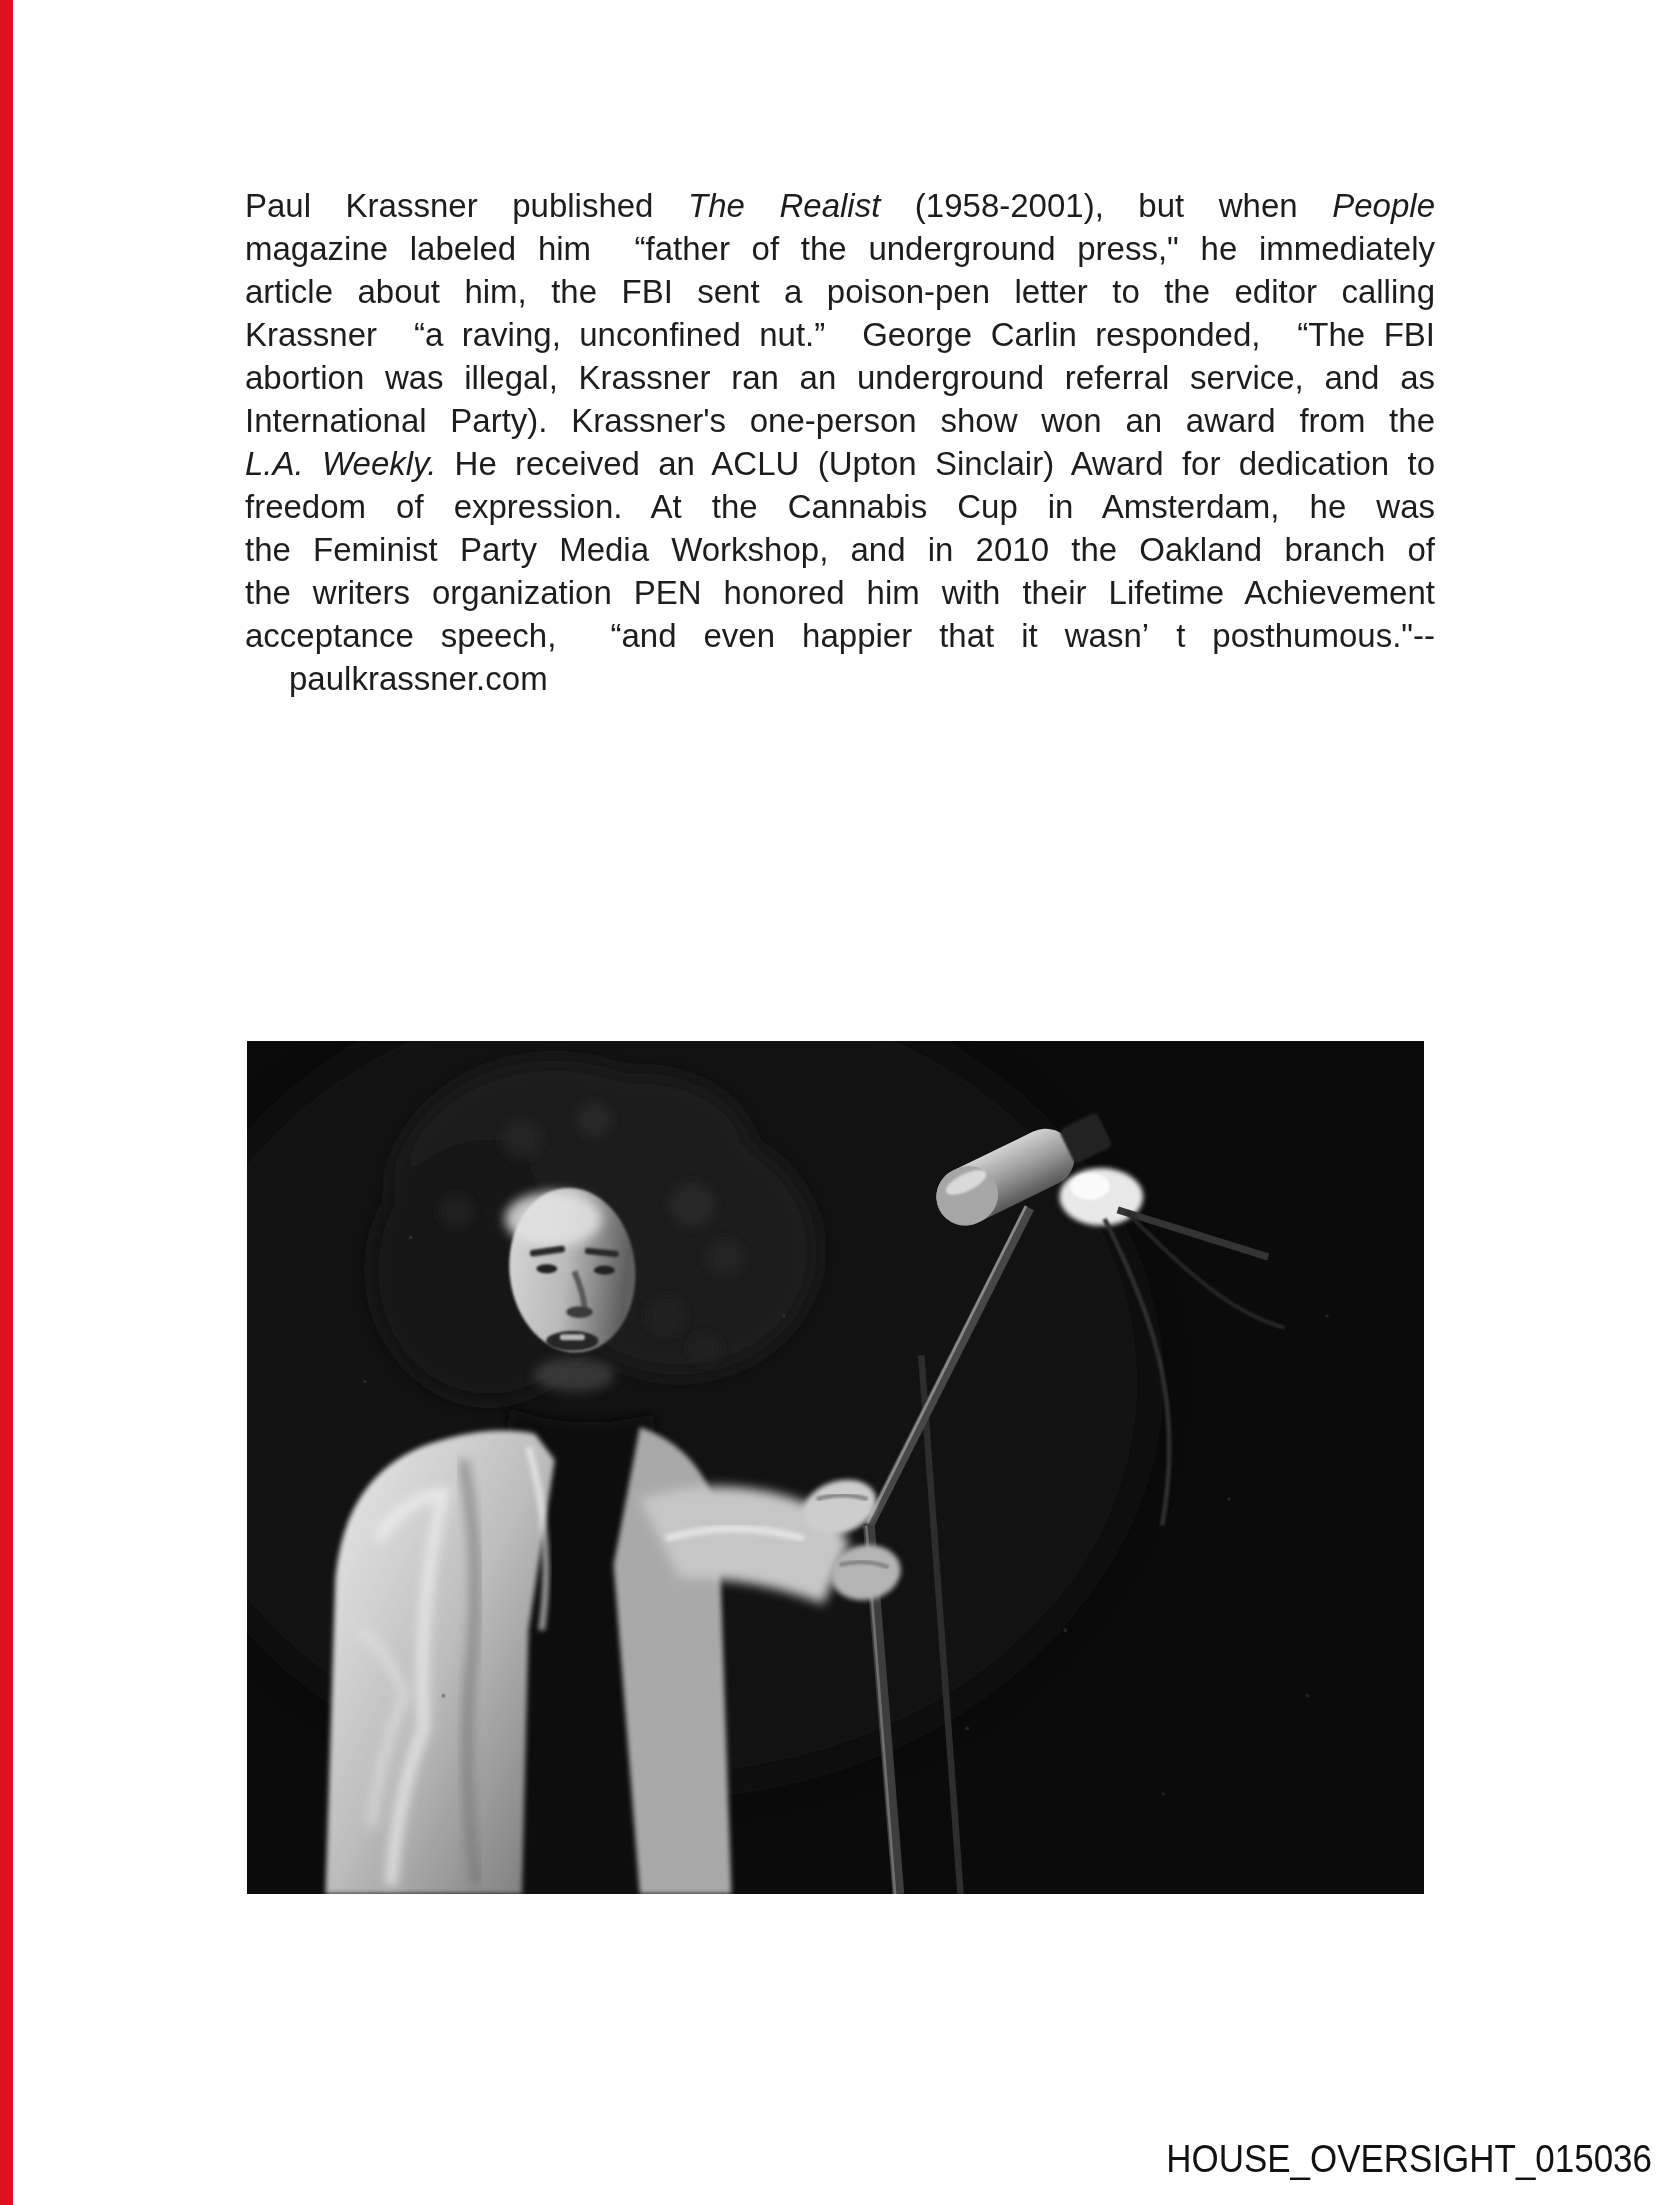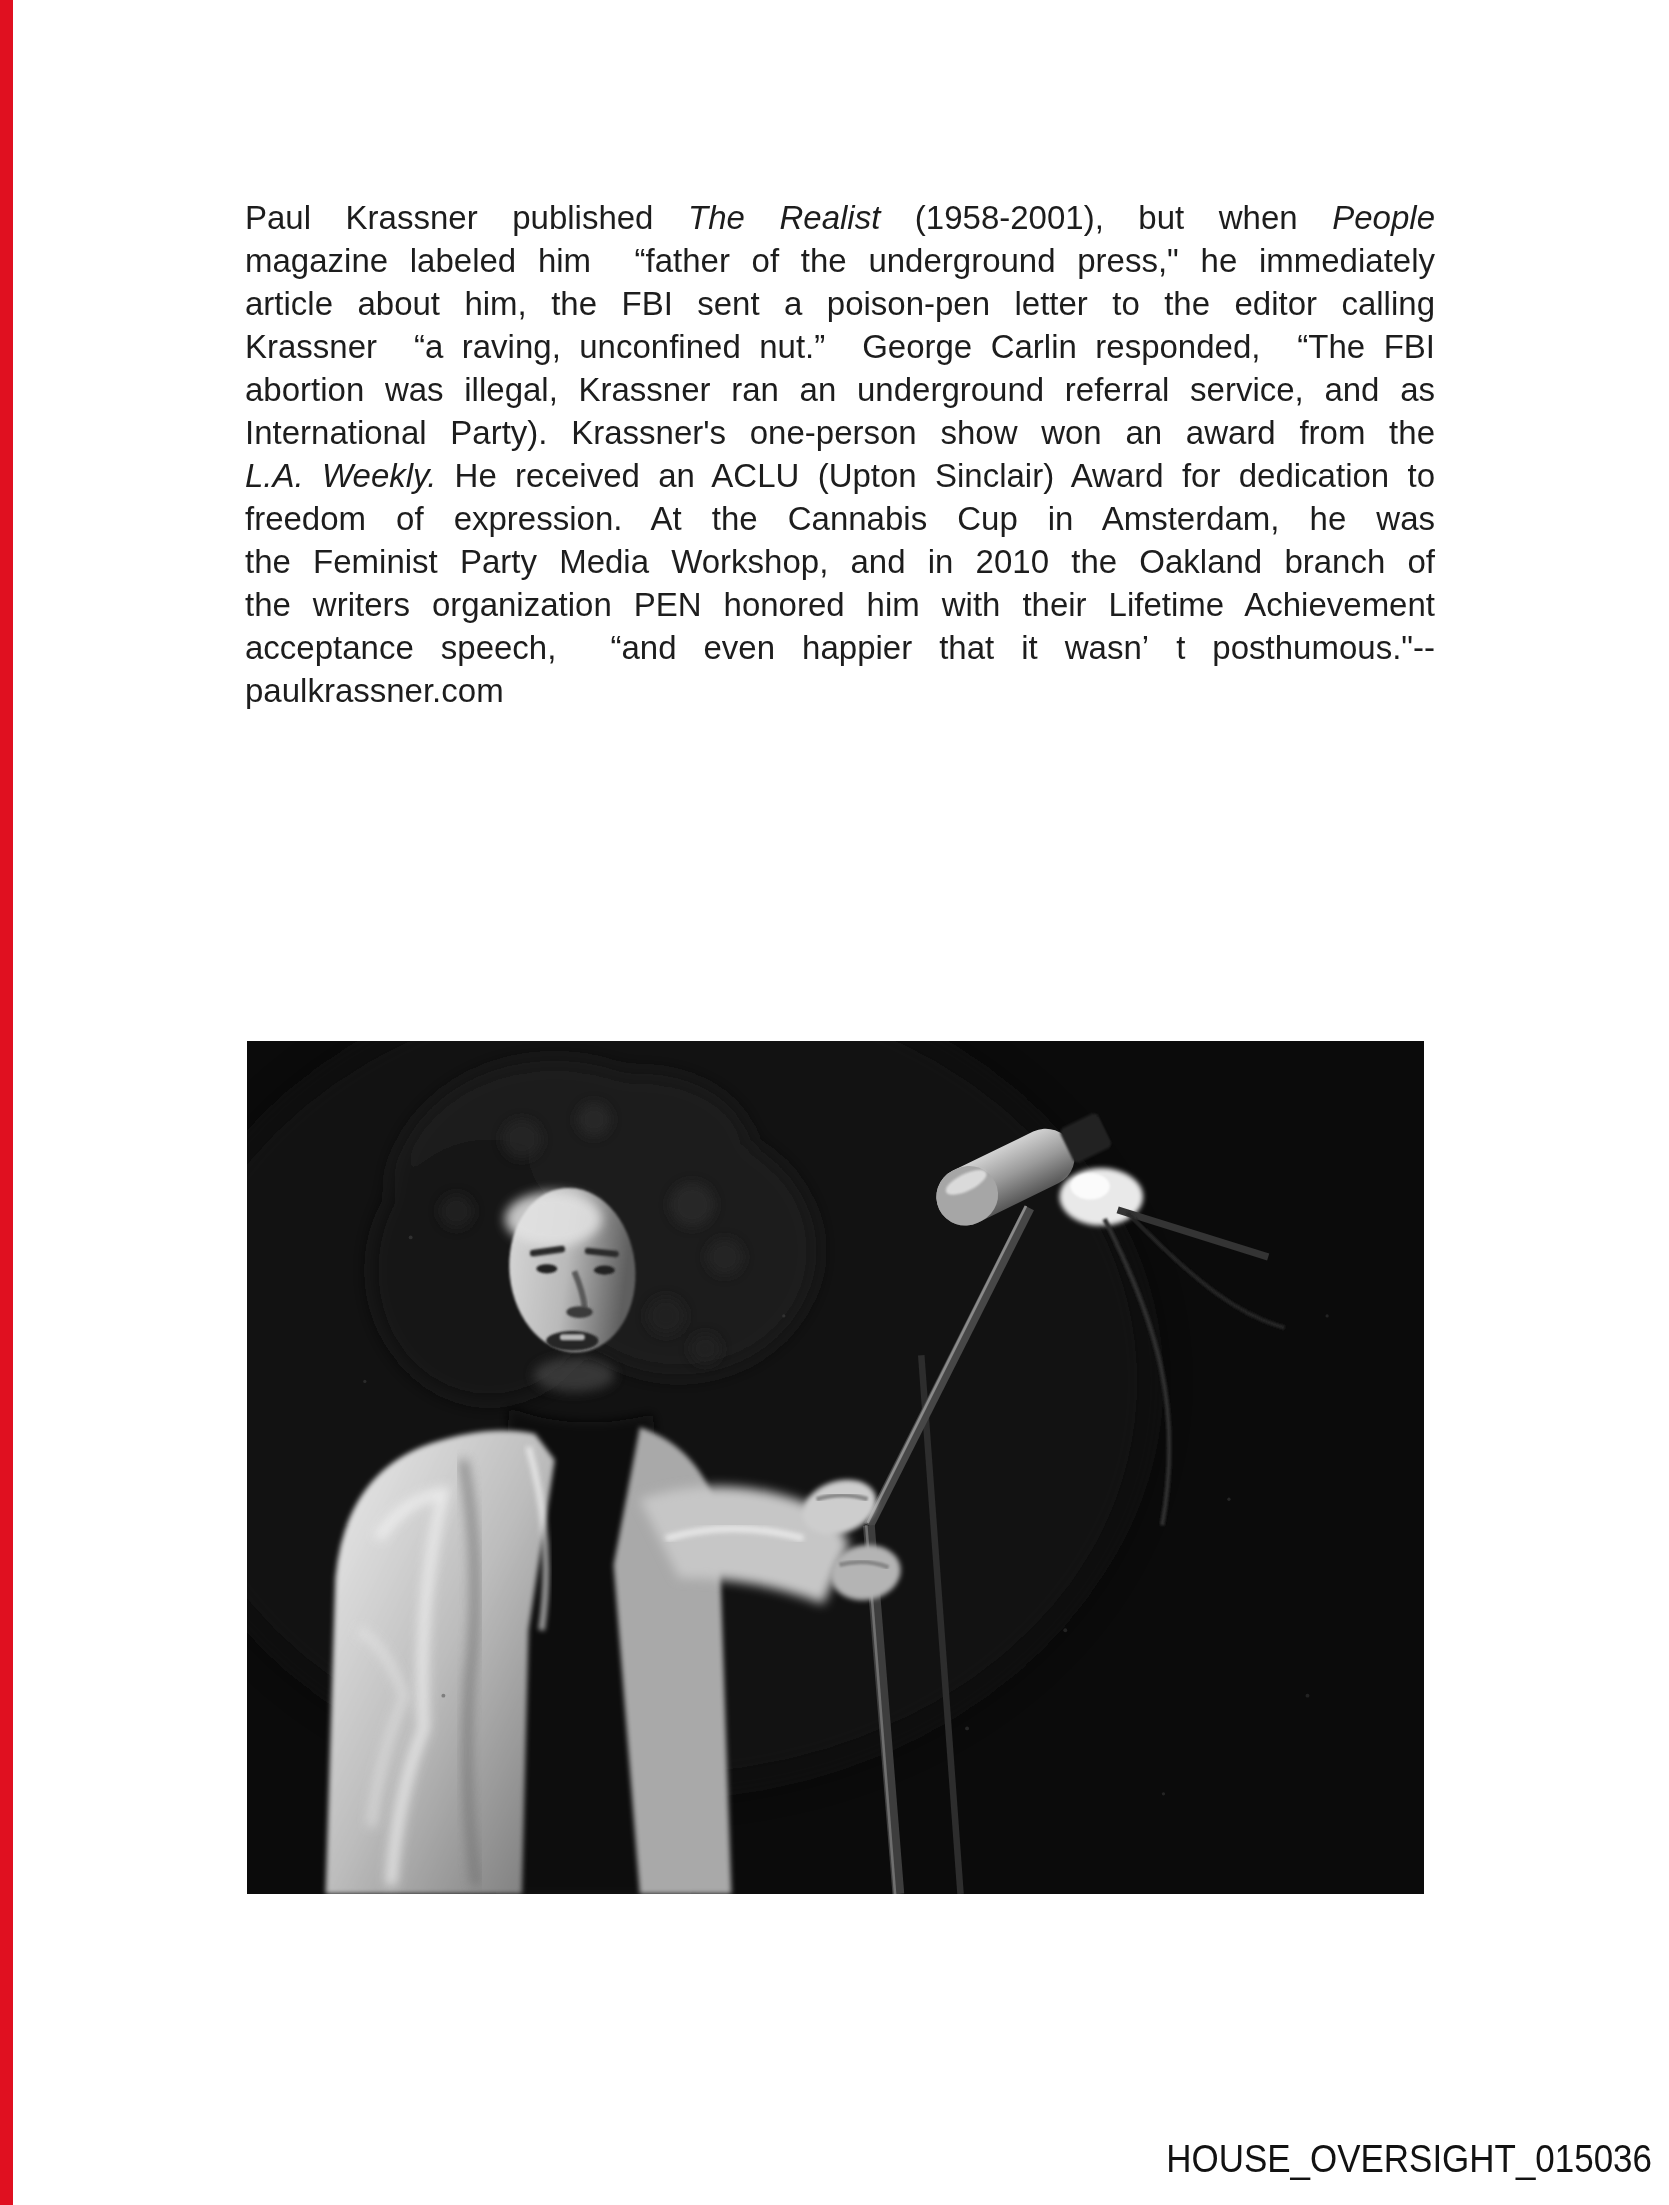--- a/index.html
+++ b/index.html
@@ -9,33 +9,33 @@
     background:#ffffff;
     overflow:hidden;
     font-family:"Liberation Sans", sans-serif;
   }
   .red-stripe {
     position:absolute; left:0; top:0;
     width:13px; height:2205px;
   }
   .text-block {
     position:absolute;
-    left:245px; top:196px;
+    left:245px; top:184px;
     width:1190px;
     font-size:33px;
     line-height:43px;
     letter-spacing:0px;
   }
   .line {
     text-align:justify;
     text-align-last:justify;
     height:43px;
     overflow:visible;
   }
-  .line.last { text-align-last:left; }
+  .line.last { text-align-last:left;margin-left:44px; }
   .it { font-style:italic; }
   .photo {
     position:absolute;
     left:247px; top:1041px;
     width:1177px; height:853px;
   }
   .photo svg { display:block; width:100%; height:100%; }
   .footer {
     position:absolute;
     right:17px; top:2139px;

